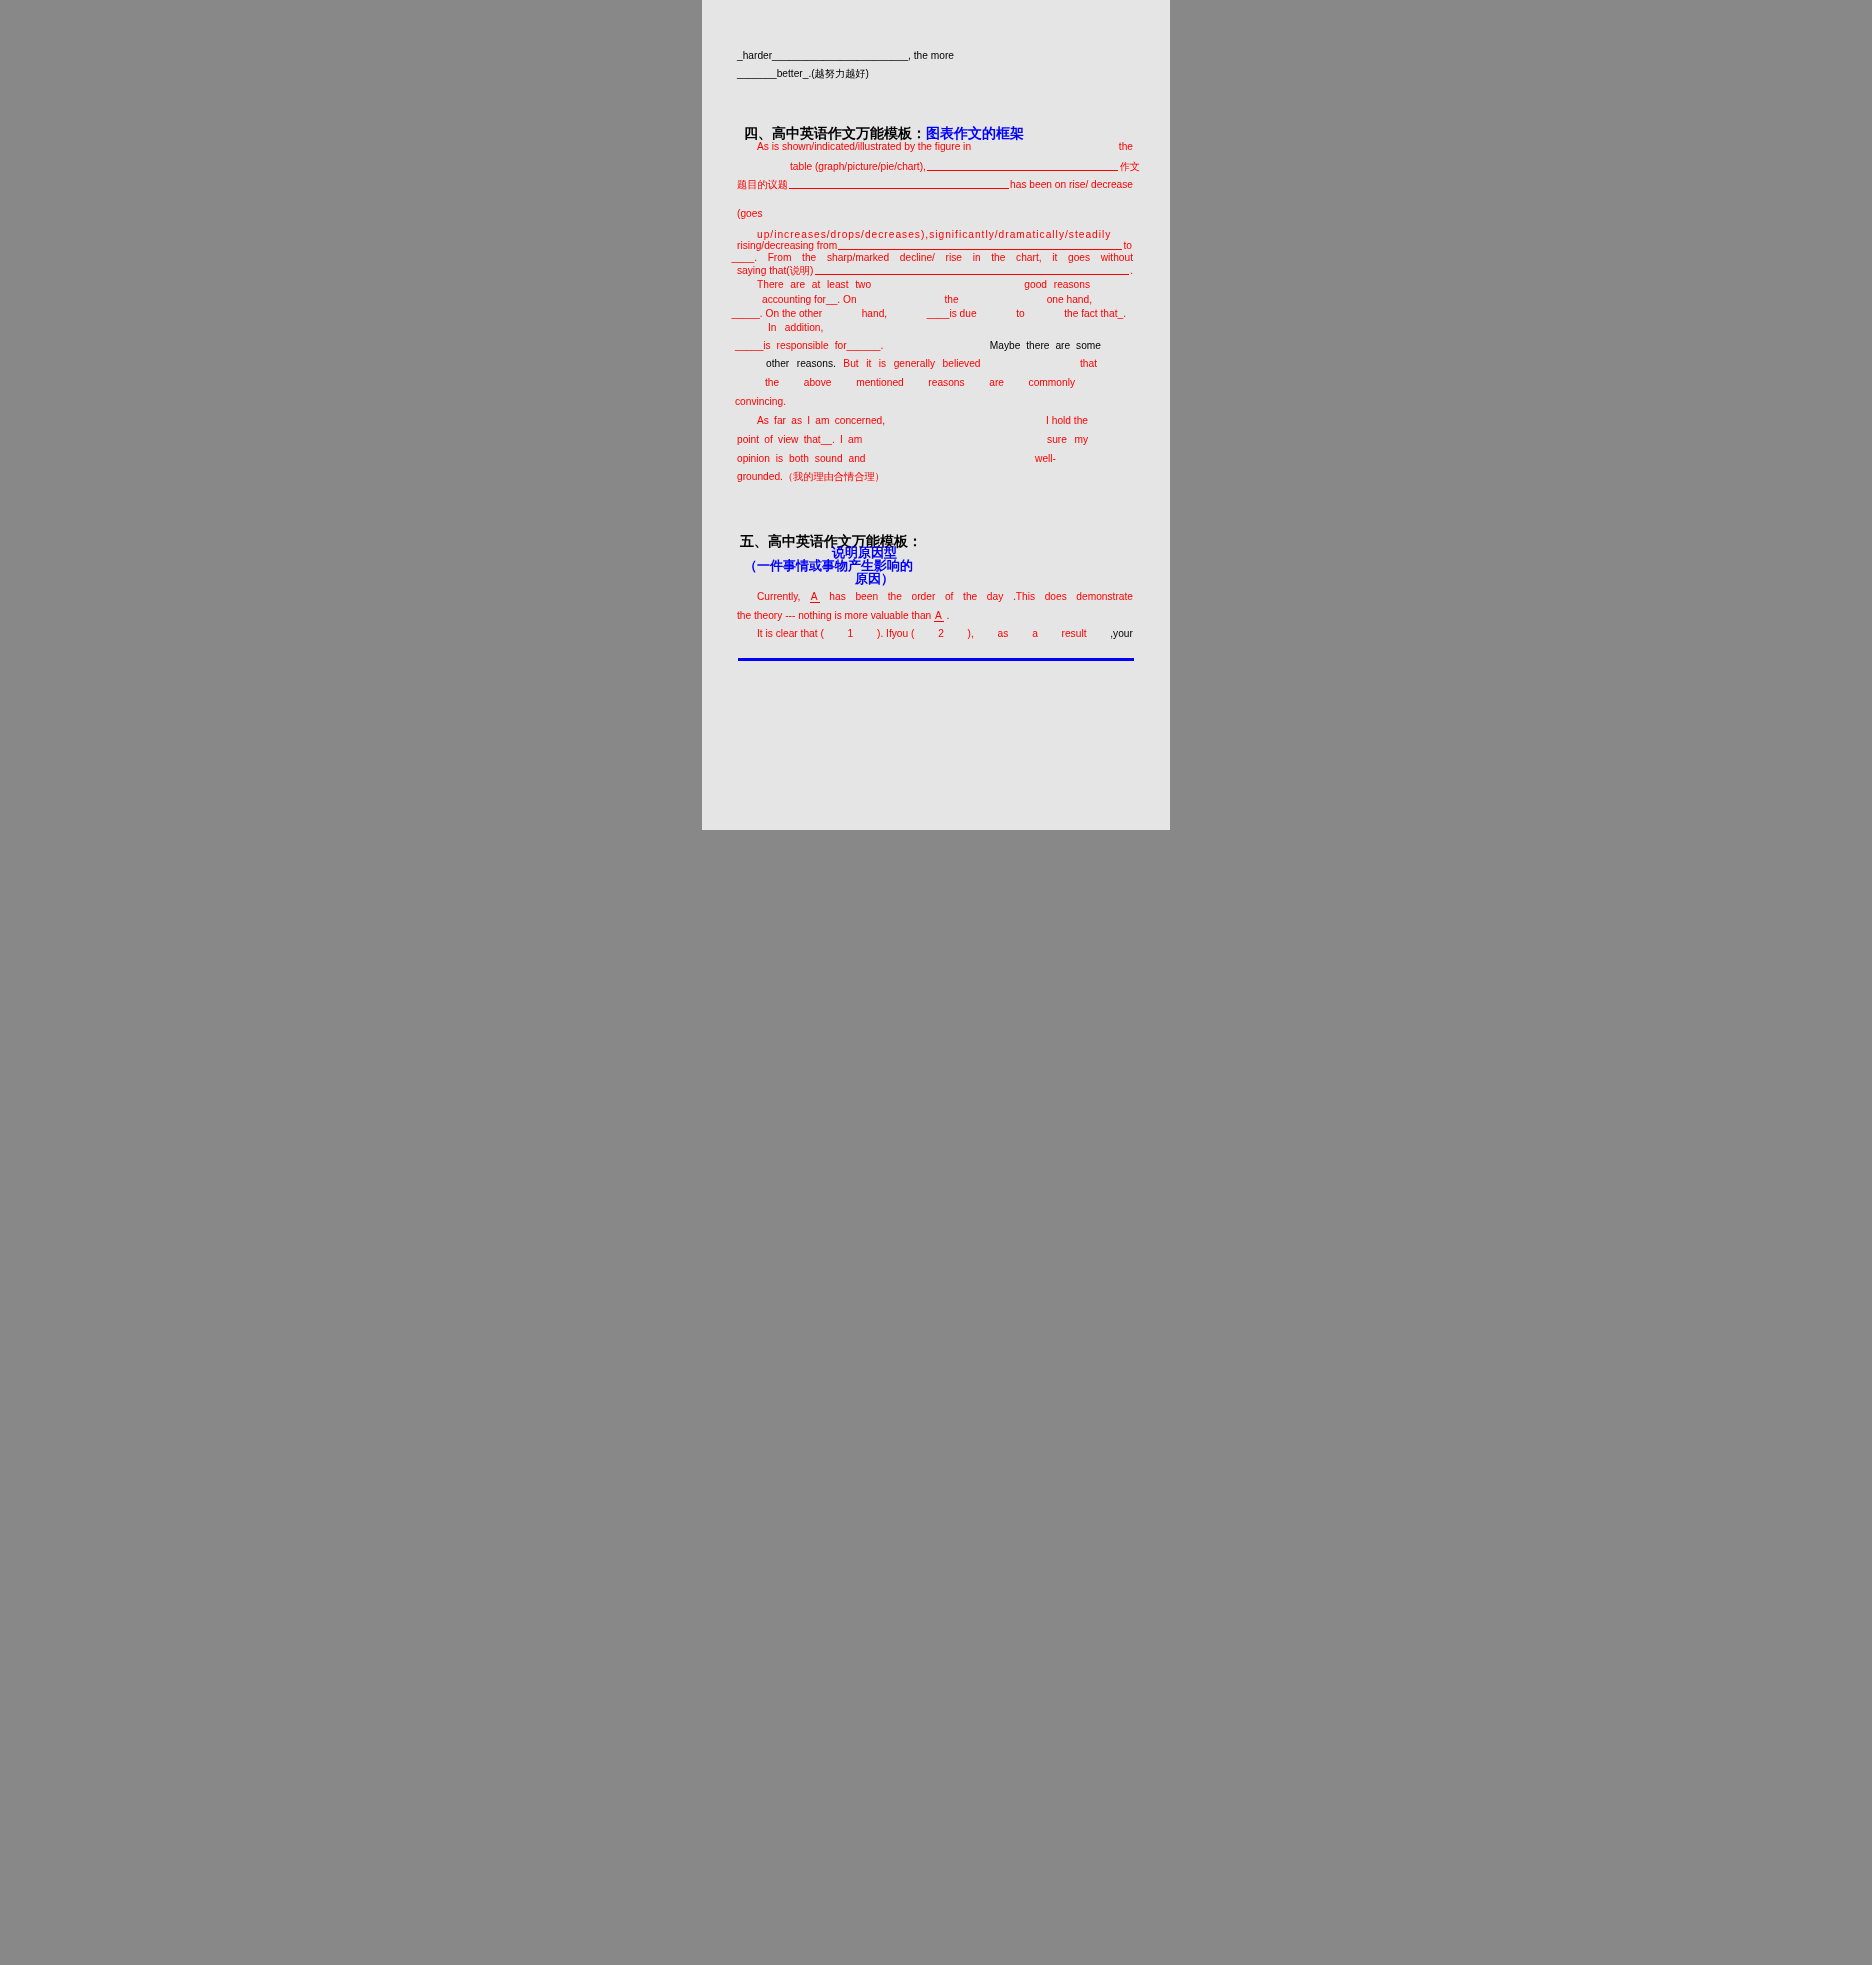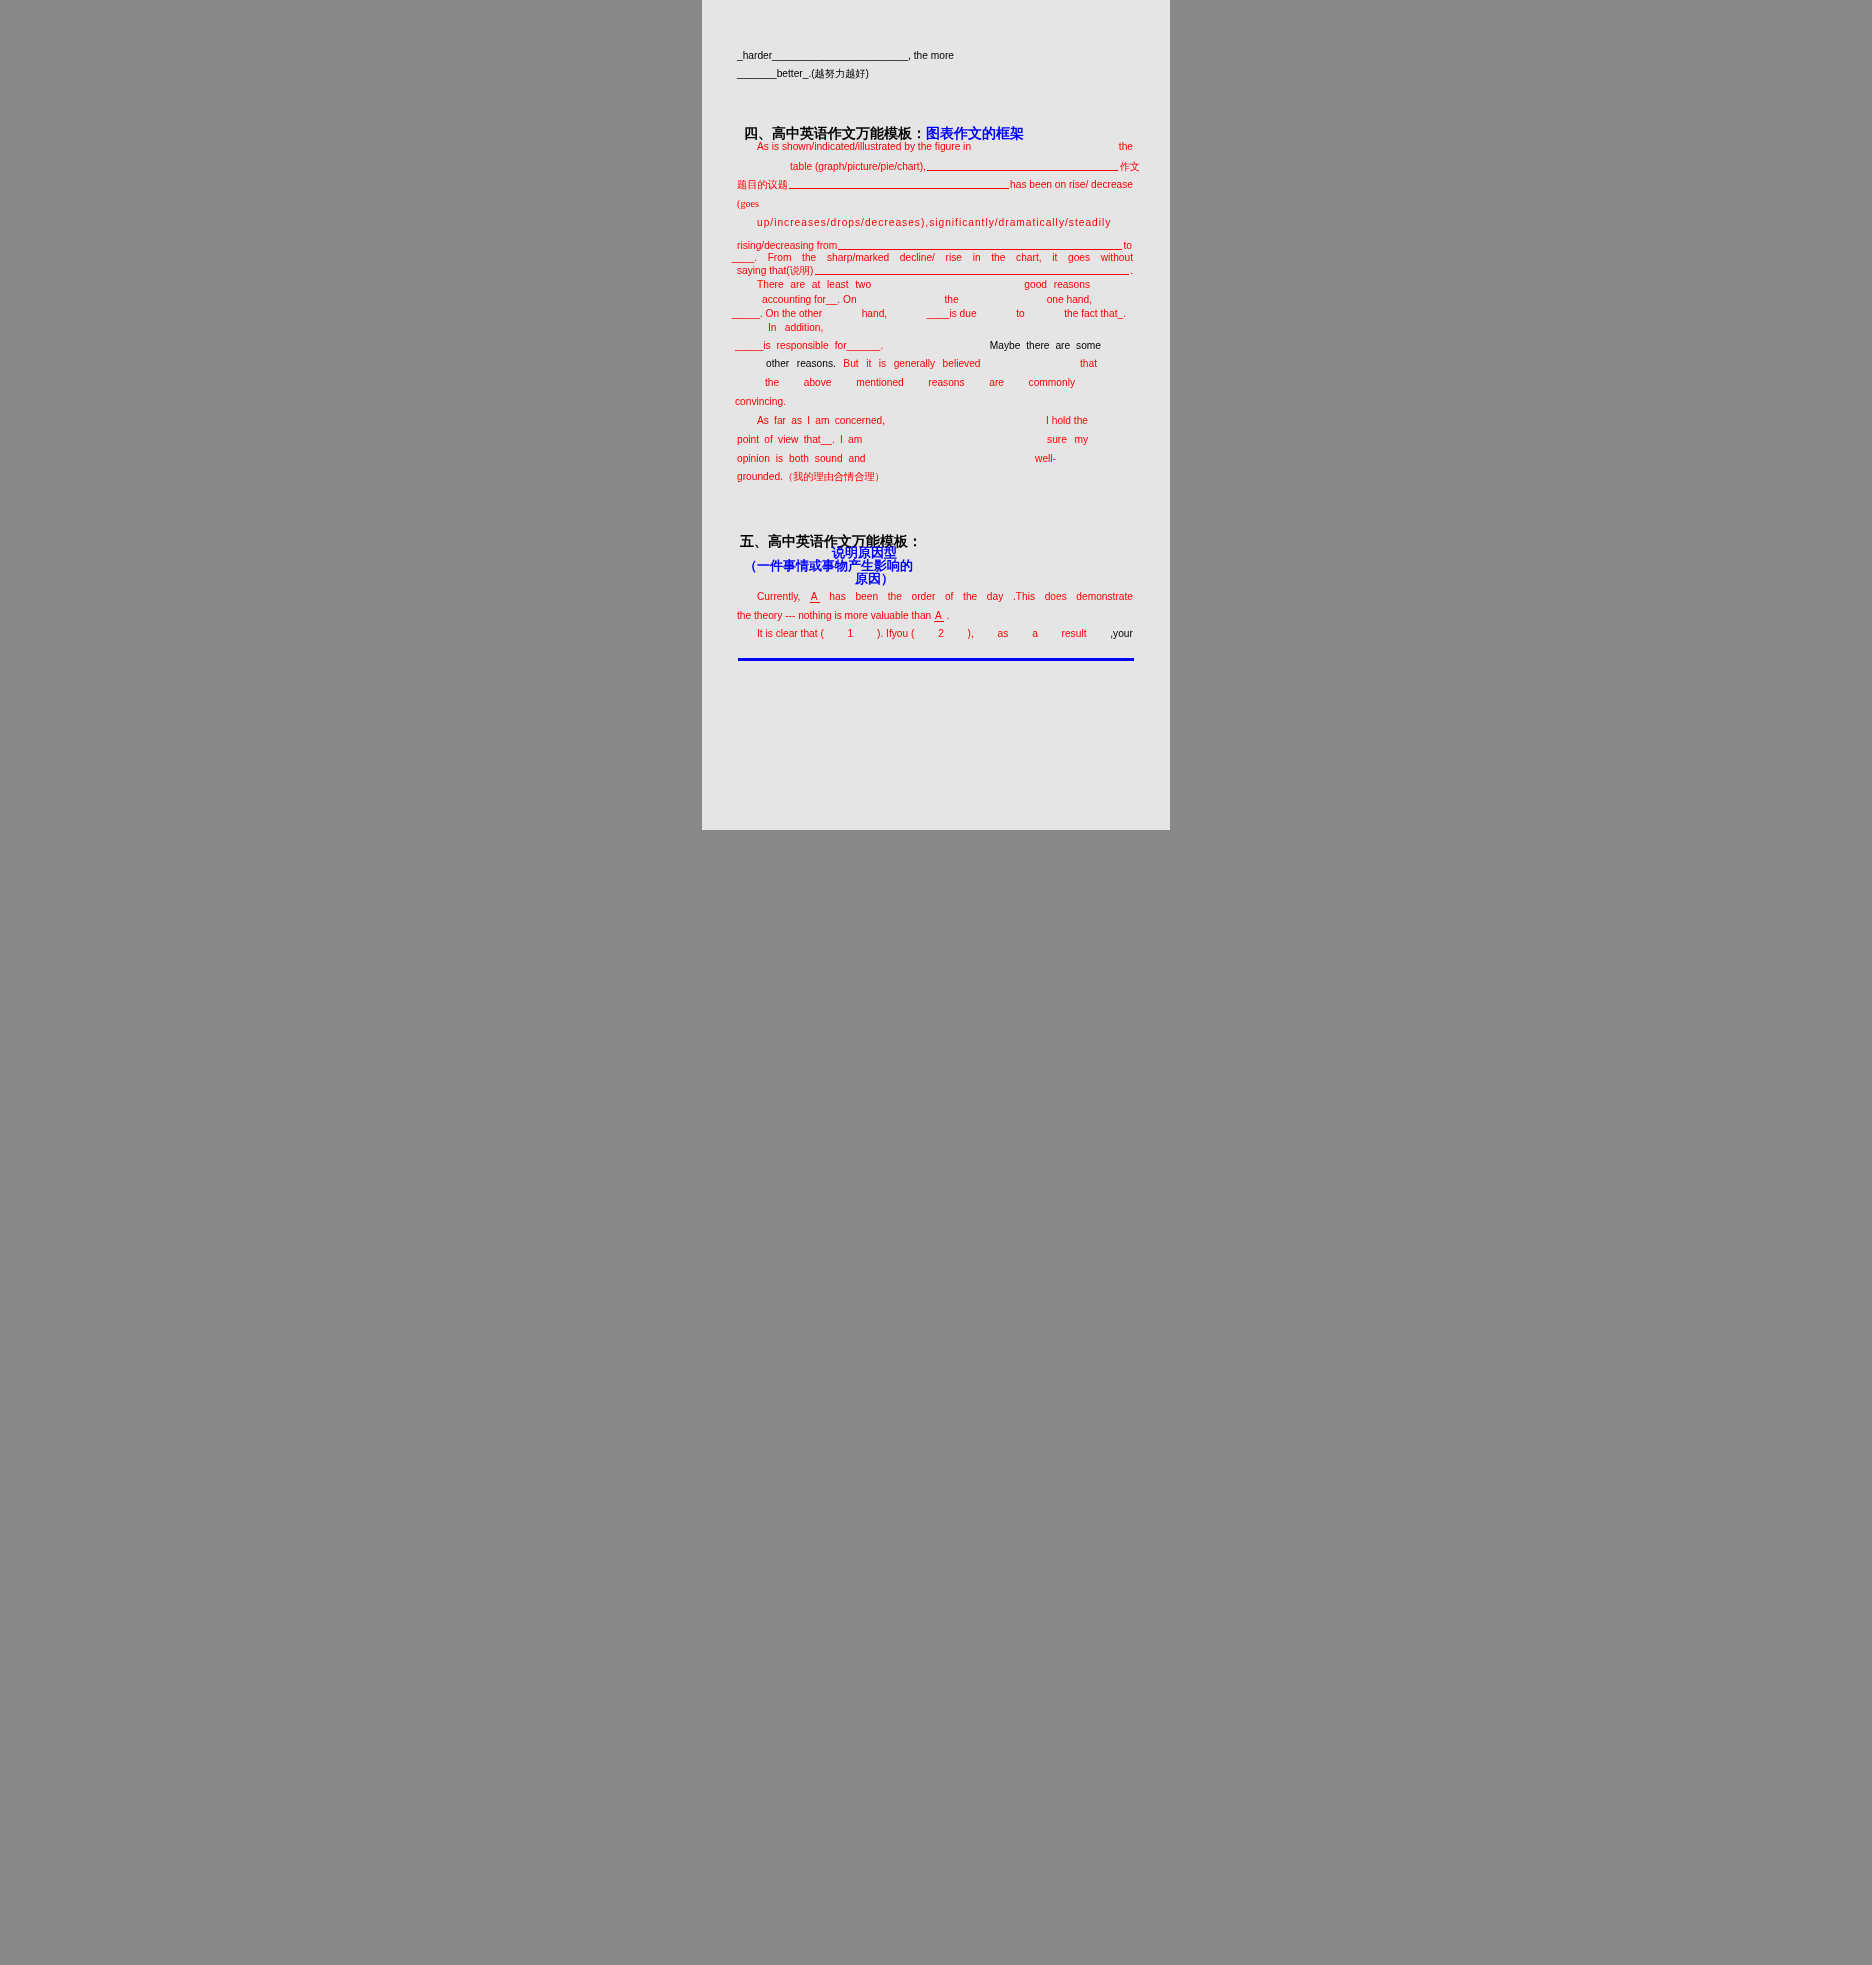--- a/index.html
+++ b/index.html
@@ -41,23 +41,23 @@
     <span class="fill"></span>
     <span>作文</span>
   </div>
 
   <div class="ln red flex" style="top:179px;left:35px;right:37px;">
     <span>题目的议题</span>
     <span class="fill"></span>
     <span>has been on rise/ decrease</span>
   </div>
 
-  <div class="ln red" style="top:198px;left:35px;font-family:Liberation Serif, serif;">(goes</div>
+  <div class="ln red" style="top:208px;left:35px;">(goes</div>
 
-  <div class="ln red" style="top:217px;left:35px;width:388px;letter-spacing:1px;padding-left:20px;">up/increases/drops/decreases),significantly/dramatically/steadily</div>
+  <div class="ln red" style="top:229px;left:35px;width:388px;letter-spacing:1px;padding-left:20px;">up/increases/drops/decreases),significantly/dramatically/steadily</div>
 
   <div class="ln red flex" style="top:240px;left:35px;right:38px;">
     <span>rising/decreasing from</span>
     <span class="fill"></span>
     <span>to</span>
   </div>
 
   <div class="ln red just" style="top:252px;left:29.5px;right:37px;">____. From the sharp/marked decline/ rise in the chart, it goes without</div>
 
   <div class="ln red flex" style="top:265px;left:35px;right:37px;">

